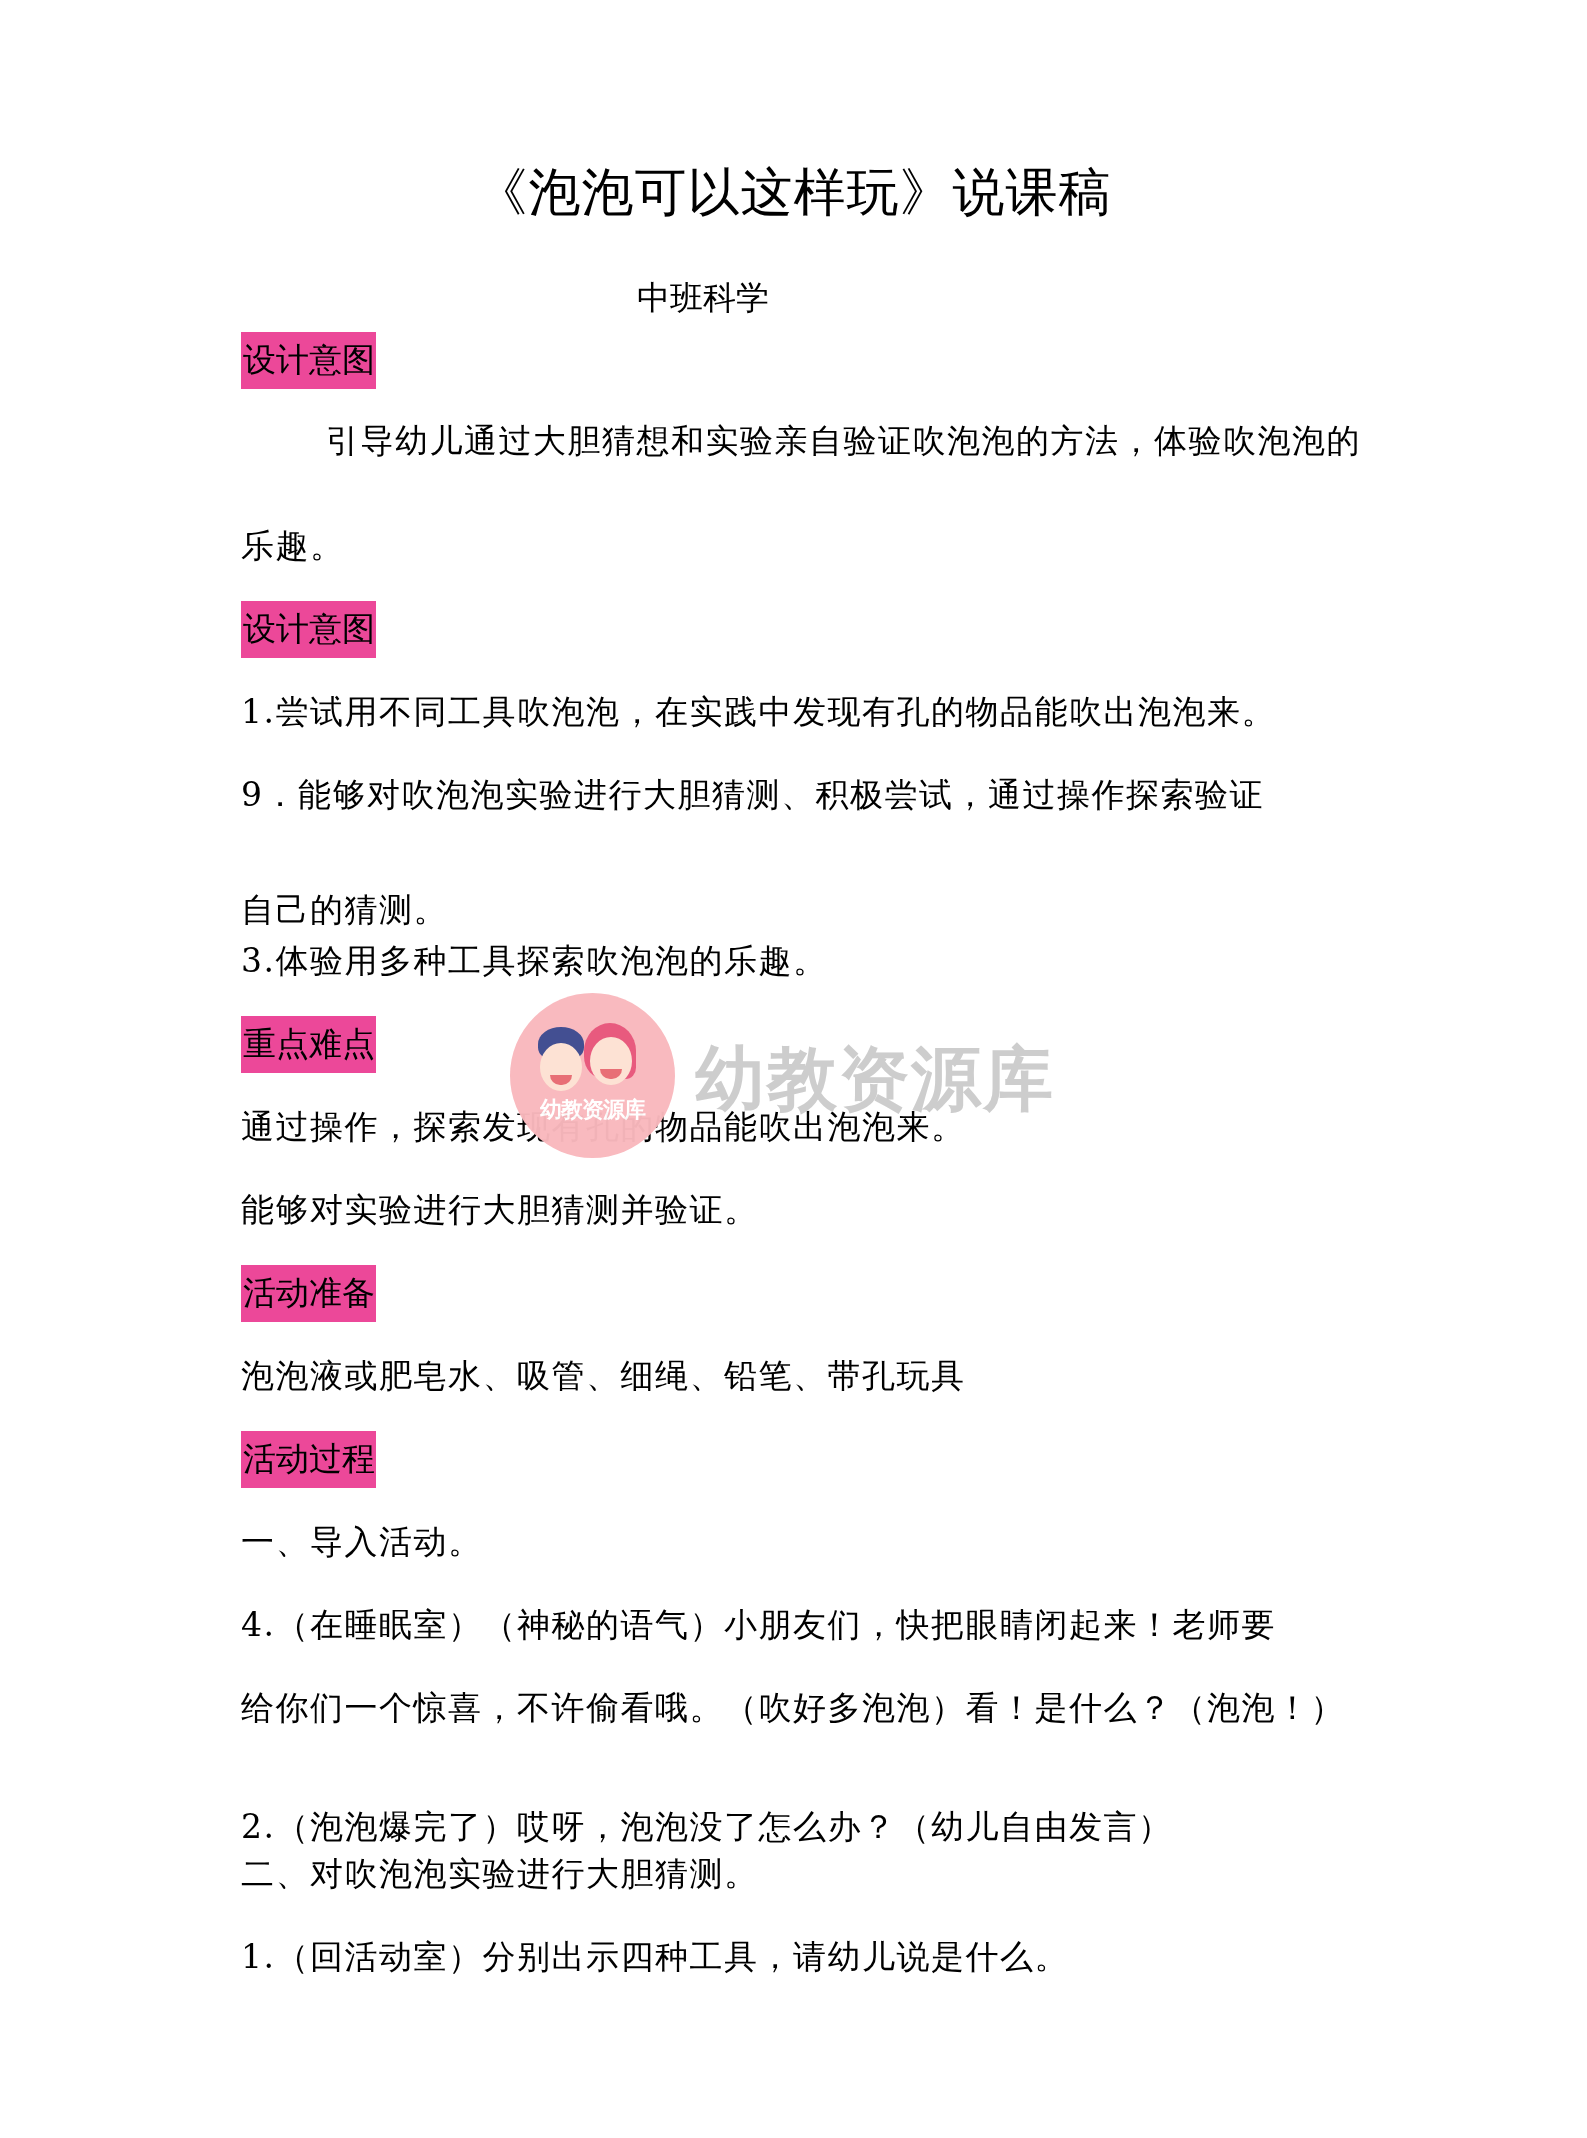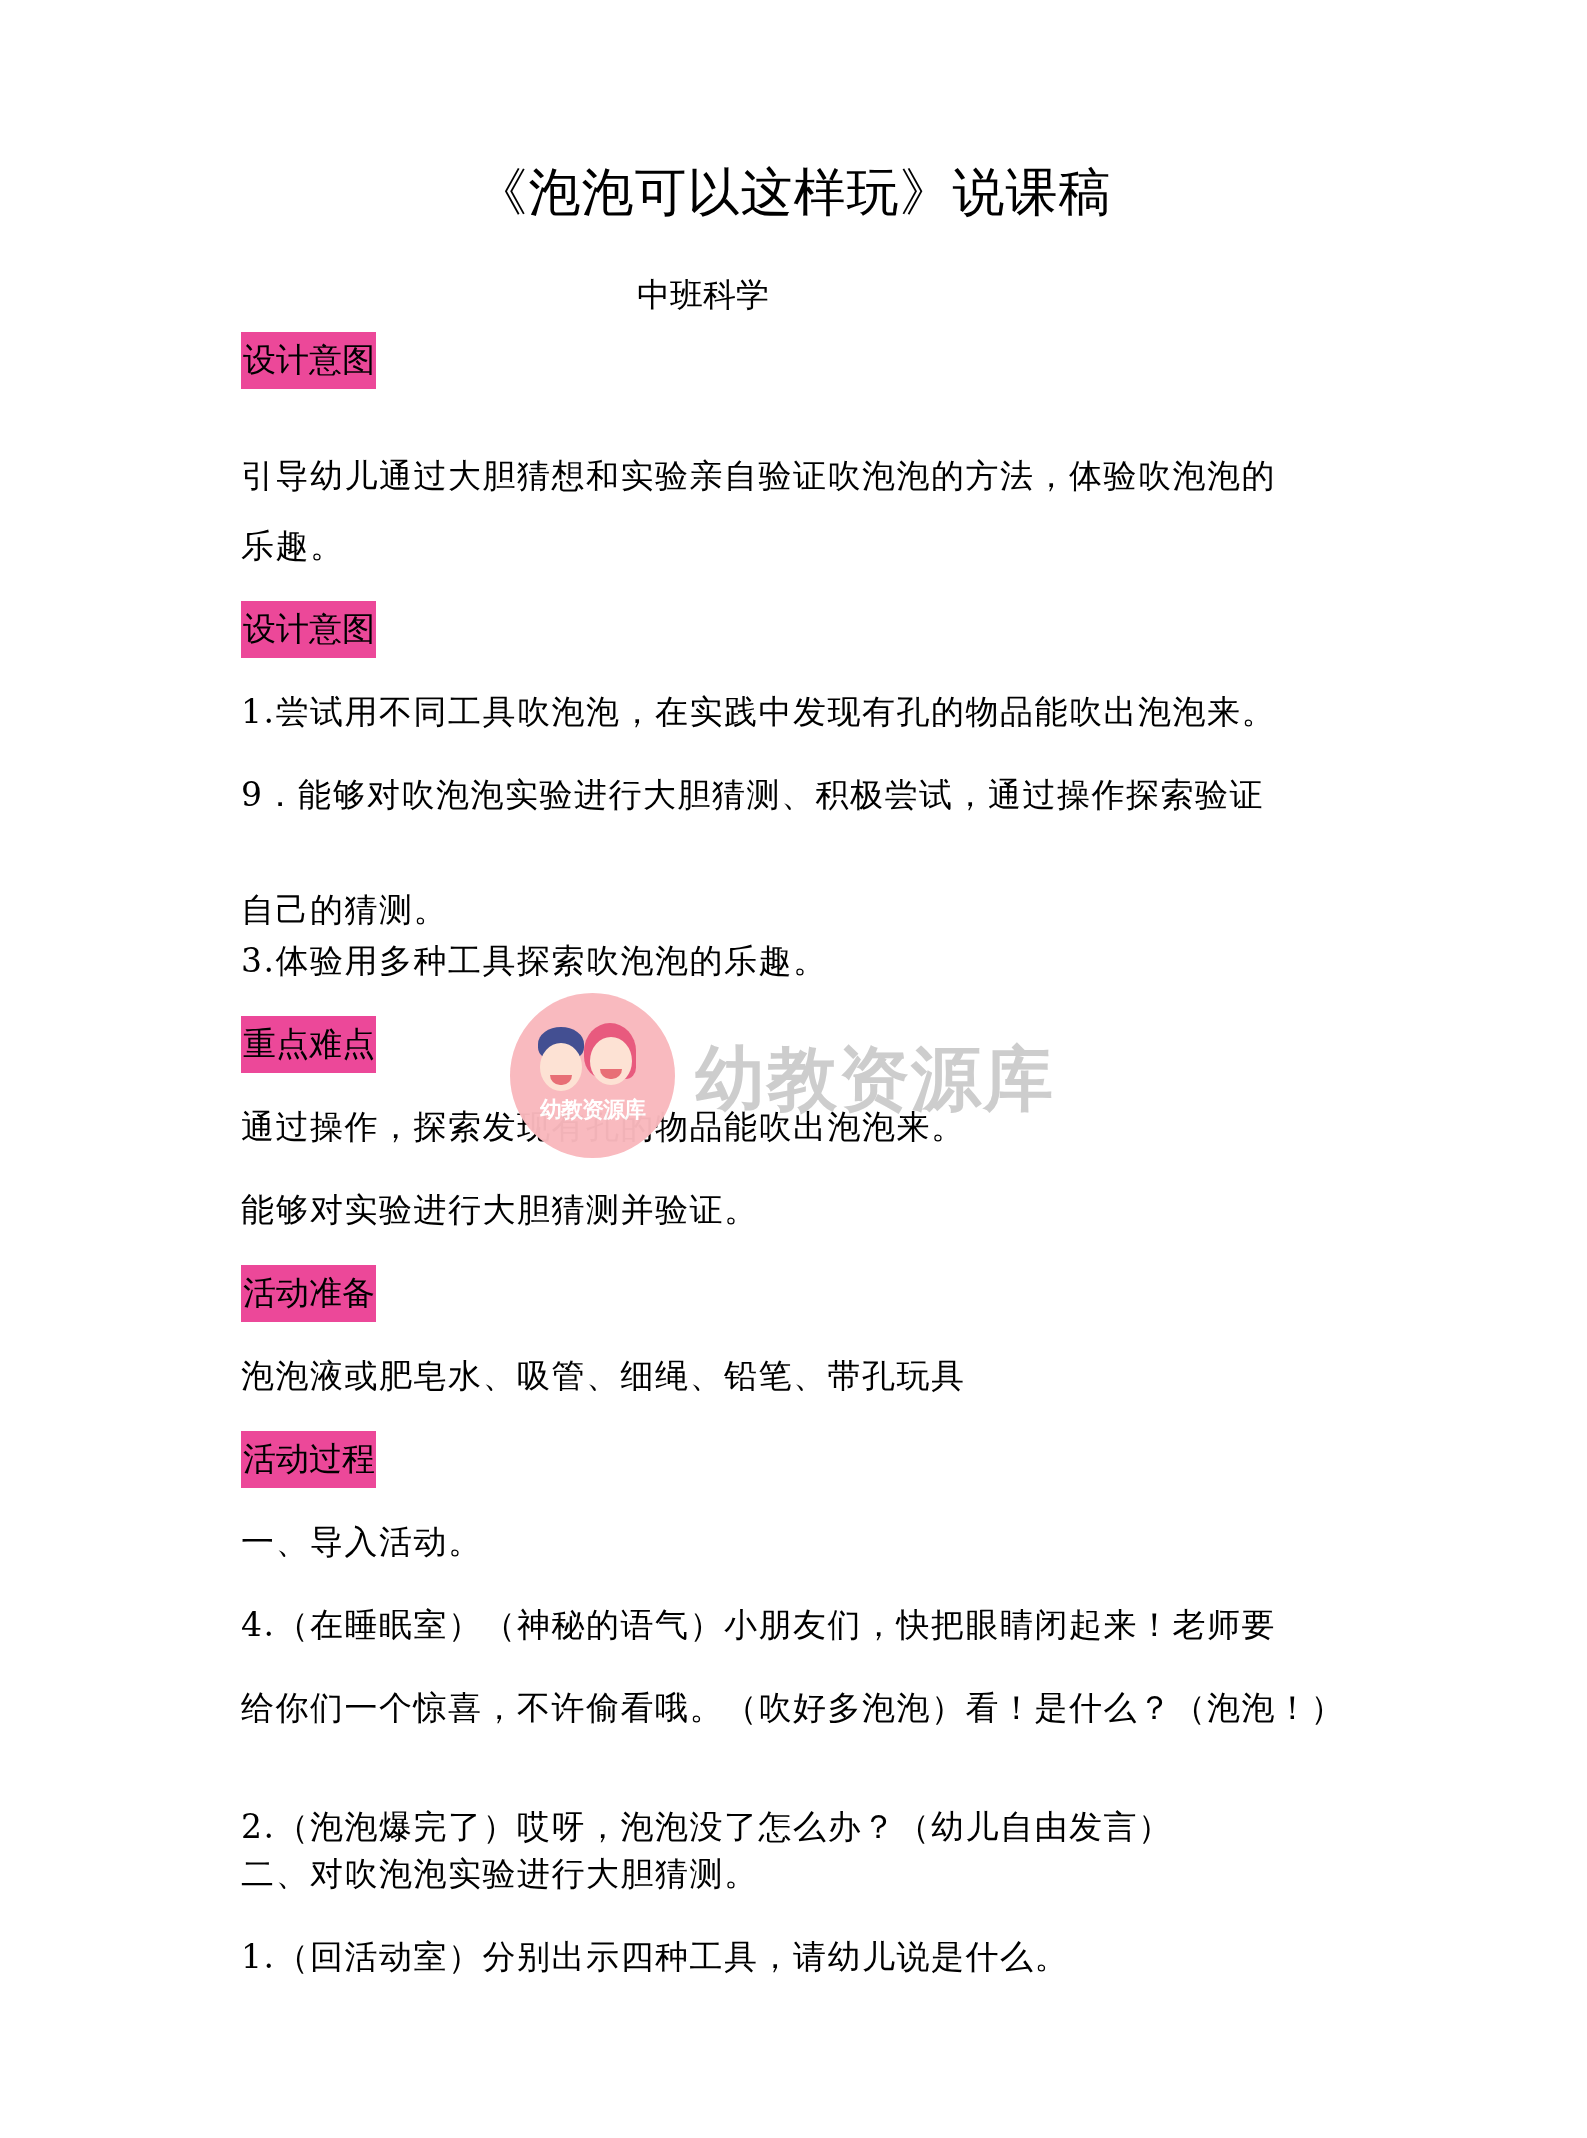--- a/index.html
+++ b/index.html
@@ -2,21 +2,21 @@
 <html><head>
 <meta charset="utf-8">
 <style>
   html, body { margin: 0; padding: 0; background: #ffffff; }
   body { width: 1587px; height: 2138px; position: relative; overflow: hidden;
          font-family: "DejaVu Serif", "Liberation Serif", serif; color: #000; }
   .page { position: absolute; left: 0; top: 0; width: 1587px; height: 2138px; }
   .title { position: absolute; left: 0; width: 1587px; top: 150px; text-align: center;
            font-size: 52px; line-height: 84px; letter-spacing: 1px; }
   .subtitle { position: absolute; left: 0; width: 1406px; top: 276px; text-align: center;
-              font-size: 33px; line-height: 44px; font-family: Liberation Mono, monospace; }
+              font-size: 33px; line-height: 44px; }
   .line { position: absolute; left: 241px; width: 1120px; font-size: 33px; line-height: 44px;
           white-space: nowrap; letter-spacing: 1.5px; }
   .heading span { background: #ec4899; padding: 8px 1px 10px 2px; letter-spacing: 0px; }
   .wm { position: absolute; left: 510px; top: 993px; width: 165px; height: 165px; border-radius: 50%;
         background: #f9b8bd; opacity: 0.97; }
   .wm .face { position: absolute; width: 42px; height: 48px; border-radius: 50%; background: #fde2d3; }
   .wm .boy-hair { position: absolute; left: 28px; top: 34px; width: 46px; height: 34px; border-radius: 50% 50% 40% 40%; background: #3d4a8f; }
   .wm .girl-hair { position: absolute; left: 74px; top: 30px; width: 52px; height: 56px; border-radius: 50% 50% 20% 40%; background: #e8557a; }
   .wm .face.boy { left: 30px; top: 50px; }
   .wm .face.girl { left: 80px; top: 44px; }
@@ -28,21 +28,21 @@
 </style>
 </head>
 <body>
 
 <div class="page">
   <div class="title">《泡泡可以这样玩》说课稿</div>
   <div class="subtitle">中班科学</div>
 
   <div id="lines">
       <div class="line heading" style="top: 338px;"><span>设计意图</span></div>
-      <div class="line" style="top: 454px;"><span>引导幼儿通过大胆猜想和实验亲自验证吹泡泡的方法，体验吹泡泡的</span></div>
+      <div class="line" style="top: 419px; text-align: right;"><span>引导幼儿通过大胆猜想和实验亲自验证吹泡泡的方法，体验吹泡泡的</span></div>
       <div class="line" style="top: 524px;"><span>乐趣。</span></div>
       <div class="line heading" style="top: 607px;"><span>设计意图</span></div>
       <div class="line" style="top: 690px;"><span>1.尝试用不同工具吹泡泡，在实践中发现有孔的物品能吹出泡泡来。</span></div>
       <div class="line" style="top: 773px;"><span>9．能够对吹泡泡实验进行大胆猜测、积极尝试，通过操作探索验证</span></div>
       <div class="line" style="top: 888px;"><span>自己的猜测。</span></div>
       <div class="line" style="top: 939px;"><span>3.体验用多种工具探索吹泡泡的乐趣。</span></div>
       <div class="line heading" style="top: 1022px;"><span>重点难点</span></div>
       <div class="line" style="top: 1105px;"><span>通过操作，探索发现有孔的物品能吹出泡泡来。</span></div>
       <div class="line" style="top: 1188px;"><span>能够对实验进行大胆猜测并验证。</span></div>
       <div class="line heading" style="top: 1271px;"><span>活动准备</span></div>

